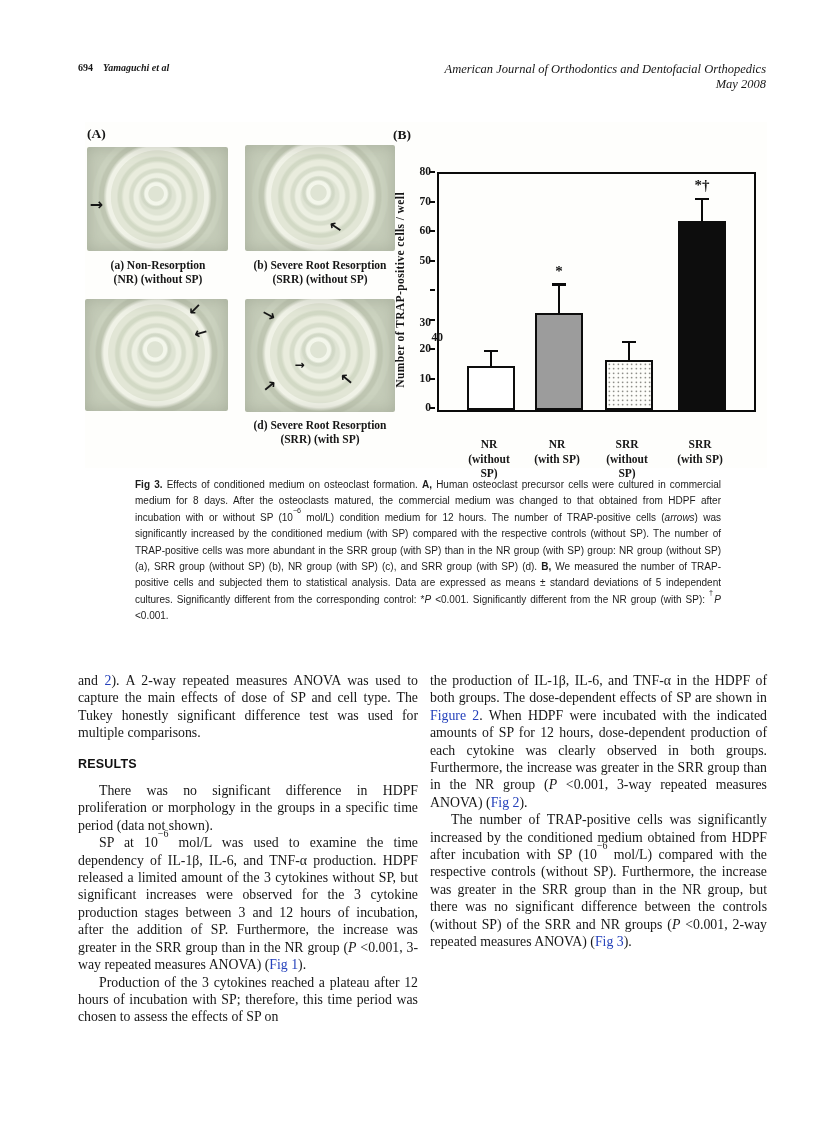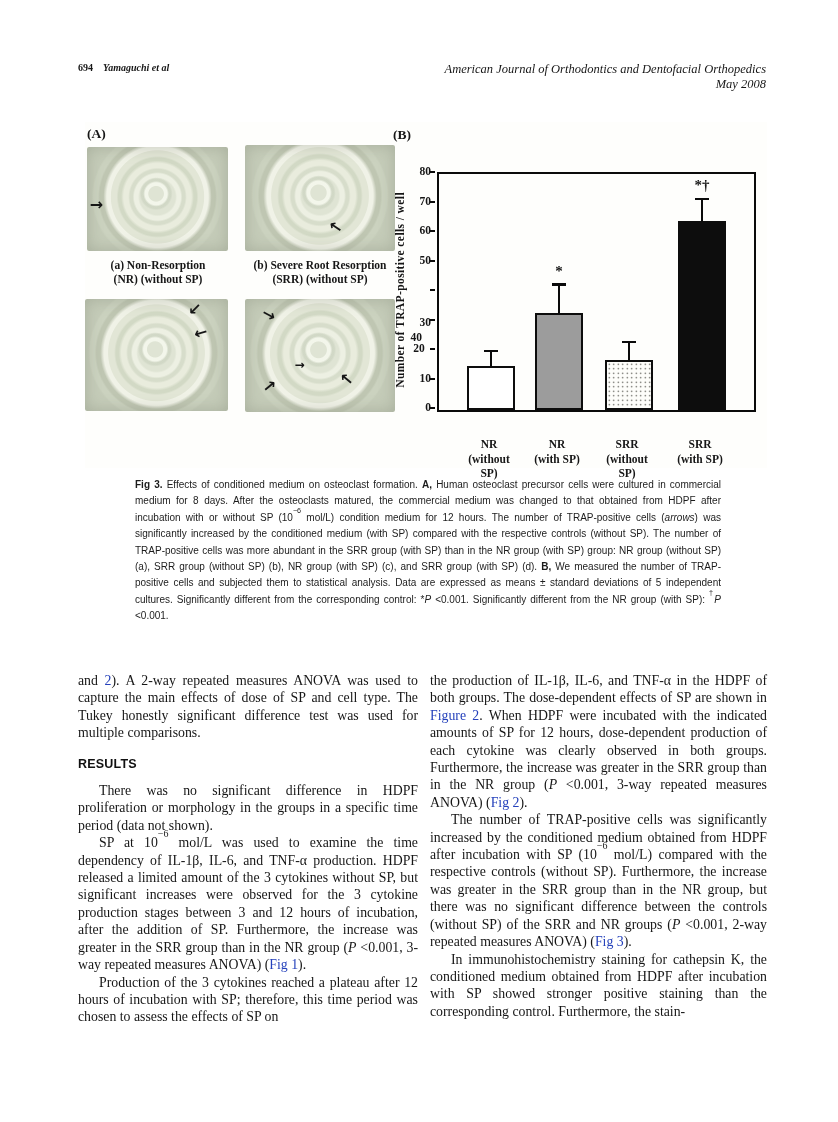--- a/index.html
+++ b/index.html
@@ -101,20 +101,24 @@
     <div class="photo" style="left:0;top:177px;width:143px;height:112px;">
       <span class="arrow" style="left:72%;top:2%;transform:rotate(135deg);">→</span>
       <span class="arrow" style="left:76%;top:23%;transform:rotate(163deg);">→</span>
     </div>
     <div class="photo" style="left:160px;top:177px;width:150px;height:113px;">
       <span class="arrow" style="left:11%;top:7%;transform:rotate(28deg);">→</span>
       <span class="arrow" style="left:33%;top:53%;font-size:12px;">→</span>
       <span class="arrow" style="left:12%;top:70%;transform:rotate(-40deg);">→</span>
       <span class="arrow" style="left:63%;top:64%;transform:rotate(-140deg);">→</span>
     </div>
+    <div class="photo-caption" style="left:156px;top:296px;width:158px;">
+      <div>(d) Severe Root Resorption</div>
+      <div>(SRR) (with SP)</div>
+    </div>
 
     <div class="ylabel-box">
       <span>Number of TRAP-positive cells / well</span>
     </div>
     <div id="plot">
         <div class="bar white" style="left: 28px; width: 48px; height: 44.25px;"></div>
         <div class="err-line" style="left: 50.75px; bottom: 43.25px; height: 15.75px;"></div>
         <div class="err-cap" style="left: 45px; bottom: 58px;"></div>
         <div class="bar gray" style="left: 96px; width: 48px; height: 97.35px;"></div>
         <div class="err-line" style="left: 118.75px; bottom: 96.35px; height: 29.025px;"></div>
@@ -125,25 +129,25 @@
         <div class="err-cap" style="left: 183px; bottom: 66.85px;"></div>
         <div class="bar black" style="left: 239px; width: 48px; height: 188.8px;"></div>
         <div class="err-line" style="left: 261.75px; bottom: 187.8px; height: 23.125px;"></div>
         <div class="err-cap" style="left: 256px; bottom: 209.925px;"></div>
         <div class="bar-annot" style="left: 233px; top: 3.075px;">*†</div>
       </div>
   <div class="ytick-label" style="left: 322px; top: 279px;">0</div>
       <div class="ytick-mark" style="left: 345px; top: 285px;"></div>
       <div class="ytick-label" style="left: 322px; top: 249.5px;">10</div>
       <div class="ytick-mark" style="left: 345px; top: 255.5px;"></div>
-      <div class="ytick-label" style="left: 322px; top: 220px; text-align: center;">20</div>
+      <div class="ytick-label" style="left: 322px; top: 220px;">20</div>
       <div class="ytick-mark" style="left: 345px; top: 226px;"></div>
       <div class="ytick-label" style="left: 322px; top: 194px;">30</div>
       <div class="ytick-mark" style="left: 345px; top: 196.5px;"></div>
-      <div class="ytick-label" style="left: 313px; top: 161px; margin-top: 48px;">40</div>
+      <div class="ytick-label" style="left: 334px; top: 161px; margin-top: 48px;">40</div>
       <div class="ytick-mark" style="left: 345px; top: 167px;"></div>
       <div class="ytick-label" style="left: 322px; top: 131.5px;">50</div>
       <div class="ytick-mark" style="left: 345px; top: 137.5px;"></div>
       <div class="ytick-label" style="left: 322px; top: 102px;">60</div>
       <div class="ytick-mark" style="left: 345px; top: 108px;"></div>
       <div class="ytick-label" style="left: 322px; top: 72.5px;">70</div>
       <div class="ytick-mark" style="left: 345px; top: 78.5px;"></div>
       <div class="ytick-label" style="left: 322px; top: 43px;">80</div>
       <div class="ytick-mark" style="left: 345px; top: 49px;"></div>
       <div class="xlabel" style="left: 356px; top: 294px;">
@@ -171,16 +175,15 @@
   <div class="bodycol" id="col-left">
       <p class="para"><span>and </span><span class="link">2</span><span>). A 2-way repeated measures ANOVA was used to capture the main effects of dose of SP and cell type. The Tukey honestly significant difference test was used for multiple comparisons.</span></p>
       <div class="section-heading">RESULTS</div>
       <p class="para indent"><span>There was no significant difference in HDPF proliferation or morphology in the groups in a specific time period (data not shown).</span></p>
       <p class="para indent"><span>SP at 10</span><sup>−6</sup><span> mol/L was used to examine the time dependency of IL-1β, IL-6, and TNF-α production. HDPF released a limited amount of the 3 cytokines without SP, but significant increases were observed for the 3 cytokine production stages between 3 and 12 hours of incubation, after the addition of SP. Furthermore, the increase was greater in the SRR group than in the NR group (</span><span class="i">P</span><span> &lt;0.001, 3-way repeated measures ANOVA) (</span><span class="link">Fig 1</span><span>).</span></p>
       <p class="para indent"><span>Production of the 3 cytokines reached a plateau after 12 hours of incubation with SP; therefore, this time period was chosen to assess the effects of SP on</span></p>
     </div>
   <div class="bodycol" id="col-right">
       <p class="para"><span>the production of IL-1β, IL-6, and TNF-α in the HDPF of both groups. The dose-dependent effects of SP are shown in </span><span class="link">Figure 2</span><span>. When HDPF were incubated with the indicated amounts of SP for 12 hours, dose-dependent production of each cytokine was clearly observed in both groups. Furthermore, the increase was greater in the SRR group than in the NR group (</span><span class="i">P</span><span> &lt;0.001, 3-way repeated measures ANOVA) (</span><span class="link">Fig 2</span><span>).</span></p>
       <p class="para indent"><span>The number of TRAP-positive cells was significantly increased by the conditioned medium obtained from HDPF after incubation with SP (10</span><sup>−6</sup><span> mol/L) compared with the respective controls (without SP). Furthermore, the increase was greater in the SRR group than in the NR group, but there was no significant difference between the controls (without SP) of the SRR and NR groups (</span><span class="i">P</span><span> &lt;0.001, 2-way repeated measures ANOVA) (</span><span class="link">Fig 3</span><span>).</span></p>
-      <p class="para indent"><span>In immunohistochemistry staining for cathepsin K, the conditioned medium obtained from HDPF after incubation with SP showed stronger positive staining than the corresponding control. Furthermore, the stain-</span></p>
     </div>
 
 </div>
 
 </body></html>

